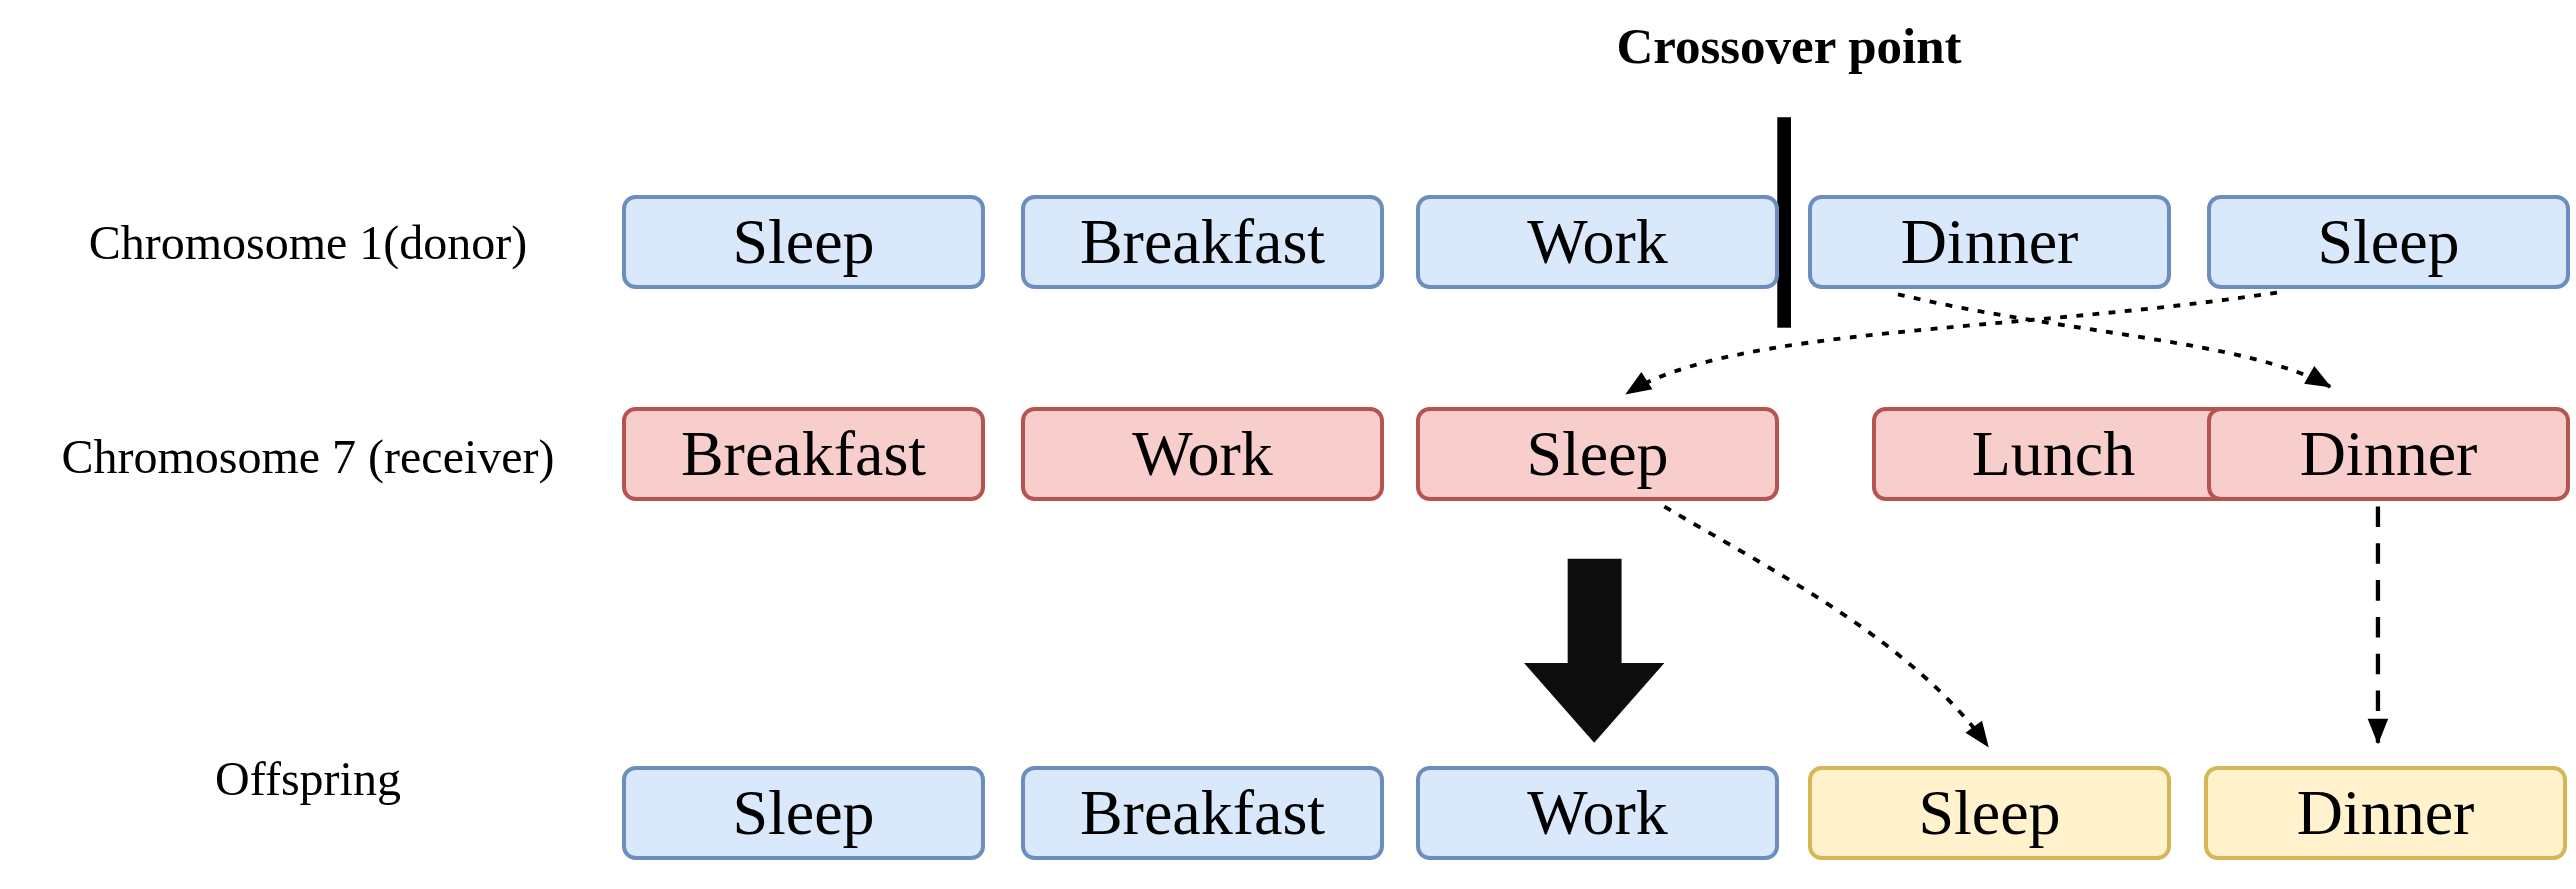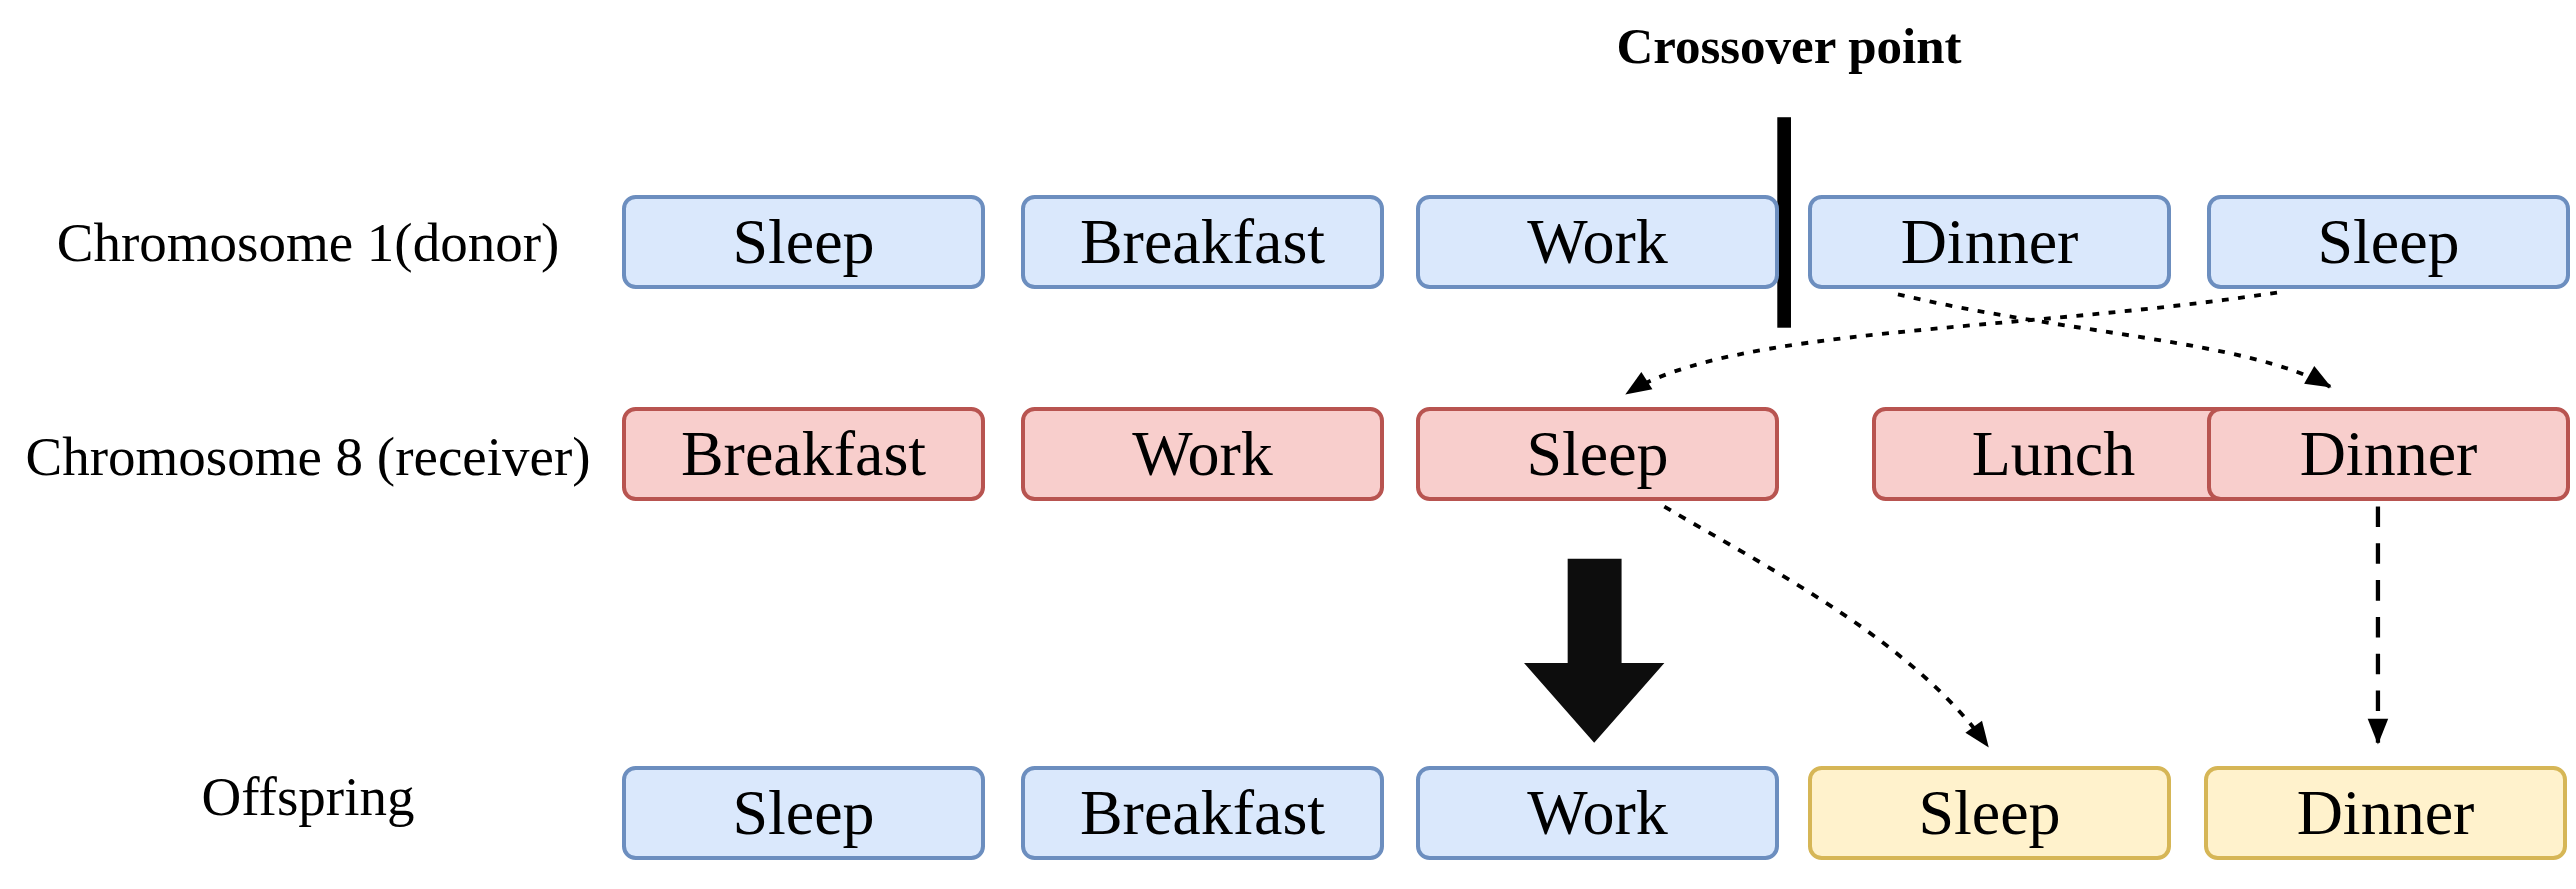--- a/index.html
+++ b/index.html
@@ -17,21 +17,21 @@
     position:absolute;
     left:1778px;top:17px;
     transform:translateX(-50%);
     font-size:51px;font-weight:bold;
     white-space:nowrap;
   }
   .row-label{
     position:absolute;
     left:297px;
     transform:translate(-50%,-50%);
-    font-size:55px;
+    font-size:48px;
     white-space:nowrap;
     text-align:center;
   }
   .gene-box{
     position:absolute;
     width:363px;height:94px;
     box-sizing:border-box;
     border:4.3px solid #000;
     border-radius:13.7px;
     display:flex;align-items:center;justify-content:center;
@@ -63,22 +63,22 @@
     <path d="M 1932 592 C 2060 668, 2220 748, 2310 872" fill="none" stroke="#000" stroke-width="4.5" stroke-dasharray="9 11" marker-end="url(#ah)"></path>
 
     <path d="M 2766 592 L 2766 868" fill="none" stroke="#000" stroke-width="5" stroke-dasharray="24 19" marker-end="url(#ah)"></path>
 
     <polygon points="1819,653 1882,653 1882,775 1932,775 1850,868 1768,775 1819,775" fill="#0d0d0d"></polygon>
   </svg>
 
   <div class="diagram-title">Crossover point</div>
 
   <div class="row-label" style="top:242px">Chromosome 1(donor)</div>
-  <div class="row-label" style="top:456px">Chromosome 8 (receiver)</div>
-  <div class="row-label" style="top:796px">Offspring</div>
+  <div class="row-label" style="top:456px">Chromosome 7 (receiver)</div>
+  <div class="row-label" style="top:778px">Offspring</div>
 
   <div class="gene-box blue" style="left:611px;top:195px">Sleep</div>
   <div class="gene-box blue" style="left:1010px;top:195px">Breakfast</div>
   <div class="gene-box blue" style="left:1405px;top:195px">Work</div>
   <div class="gene-box blue" style="left:1797px;top:195px">Dinner</div>
   <div class="gene-box blue" style="left:2196px;top:195px">Sleep</div>
 
   <div class="gene-box red" style="left:611px;top:407px">Breakfast</div>
   <div class="gene-box red" style="left:1010px;top:407px">Work</div>
   <div class="gene-box red" style="left:1405px;top:407px">Sleep</div>

